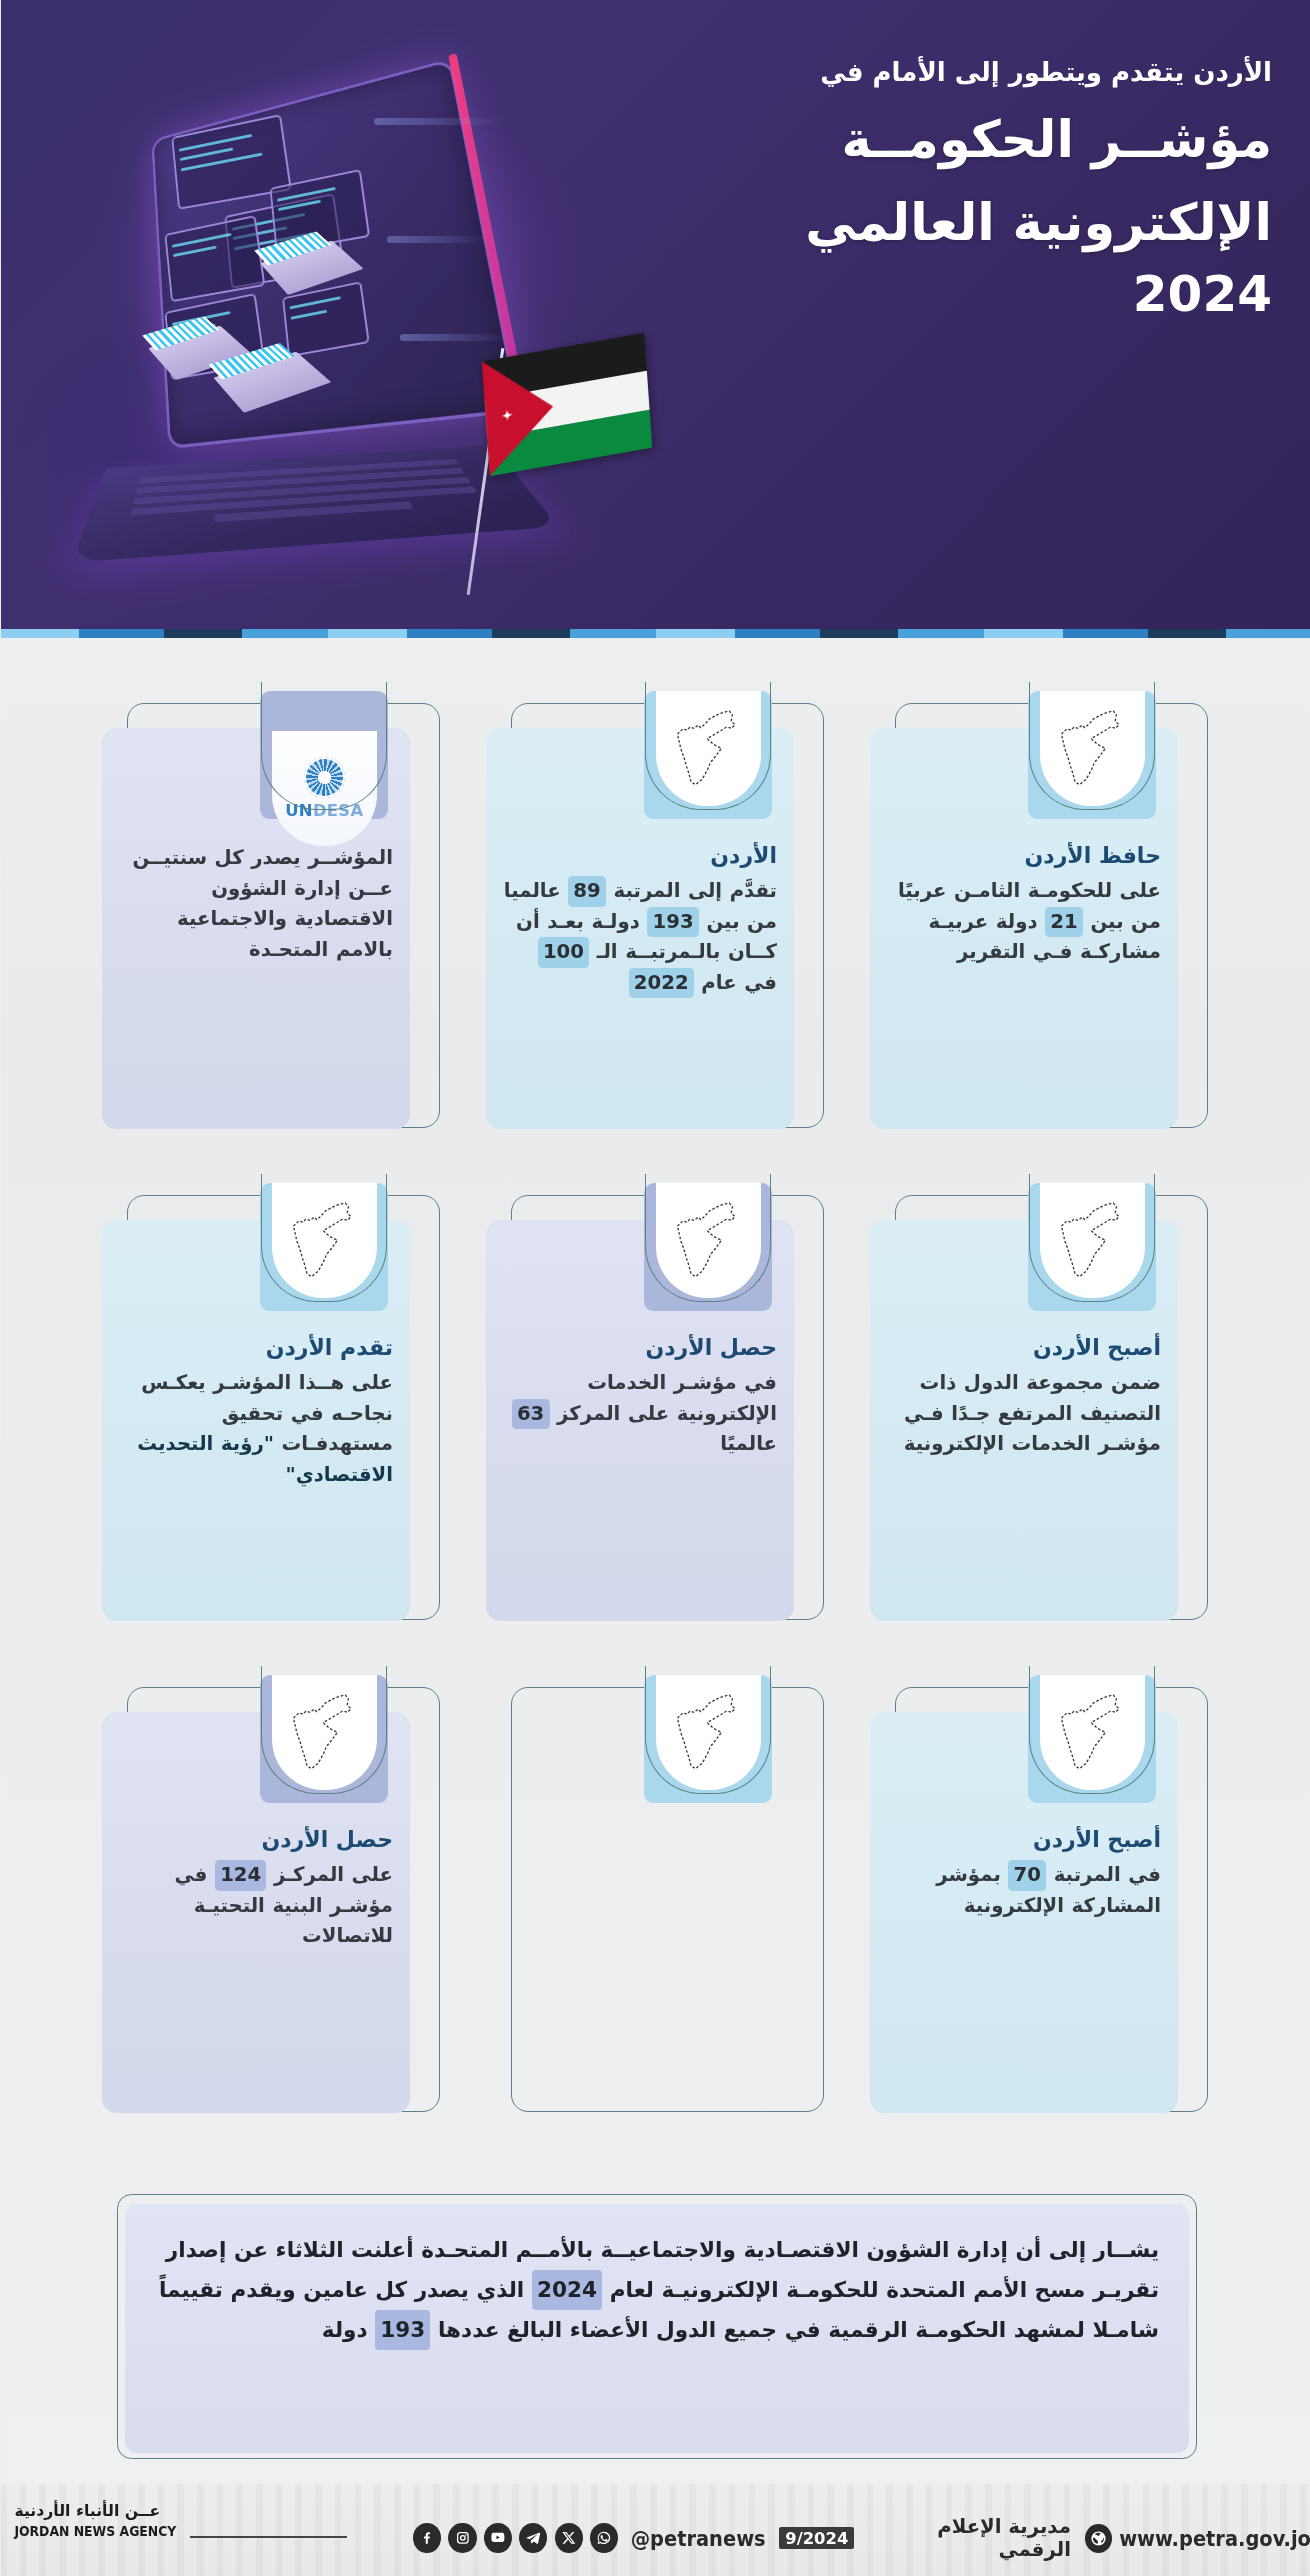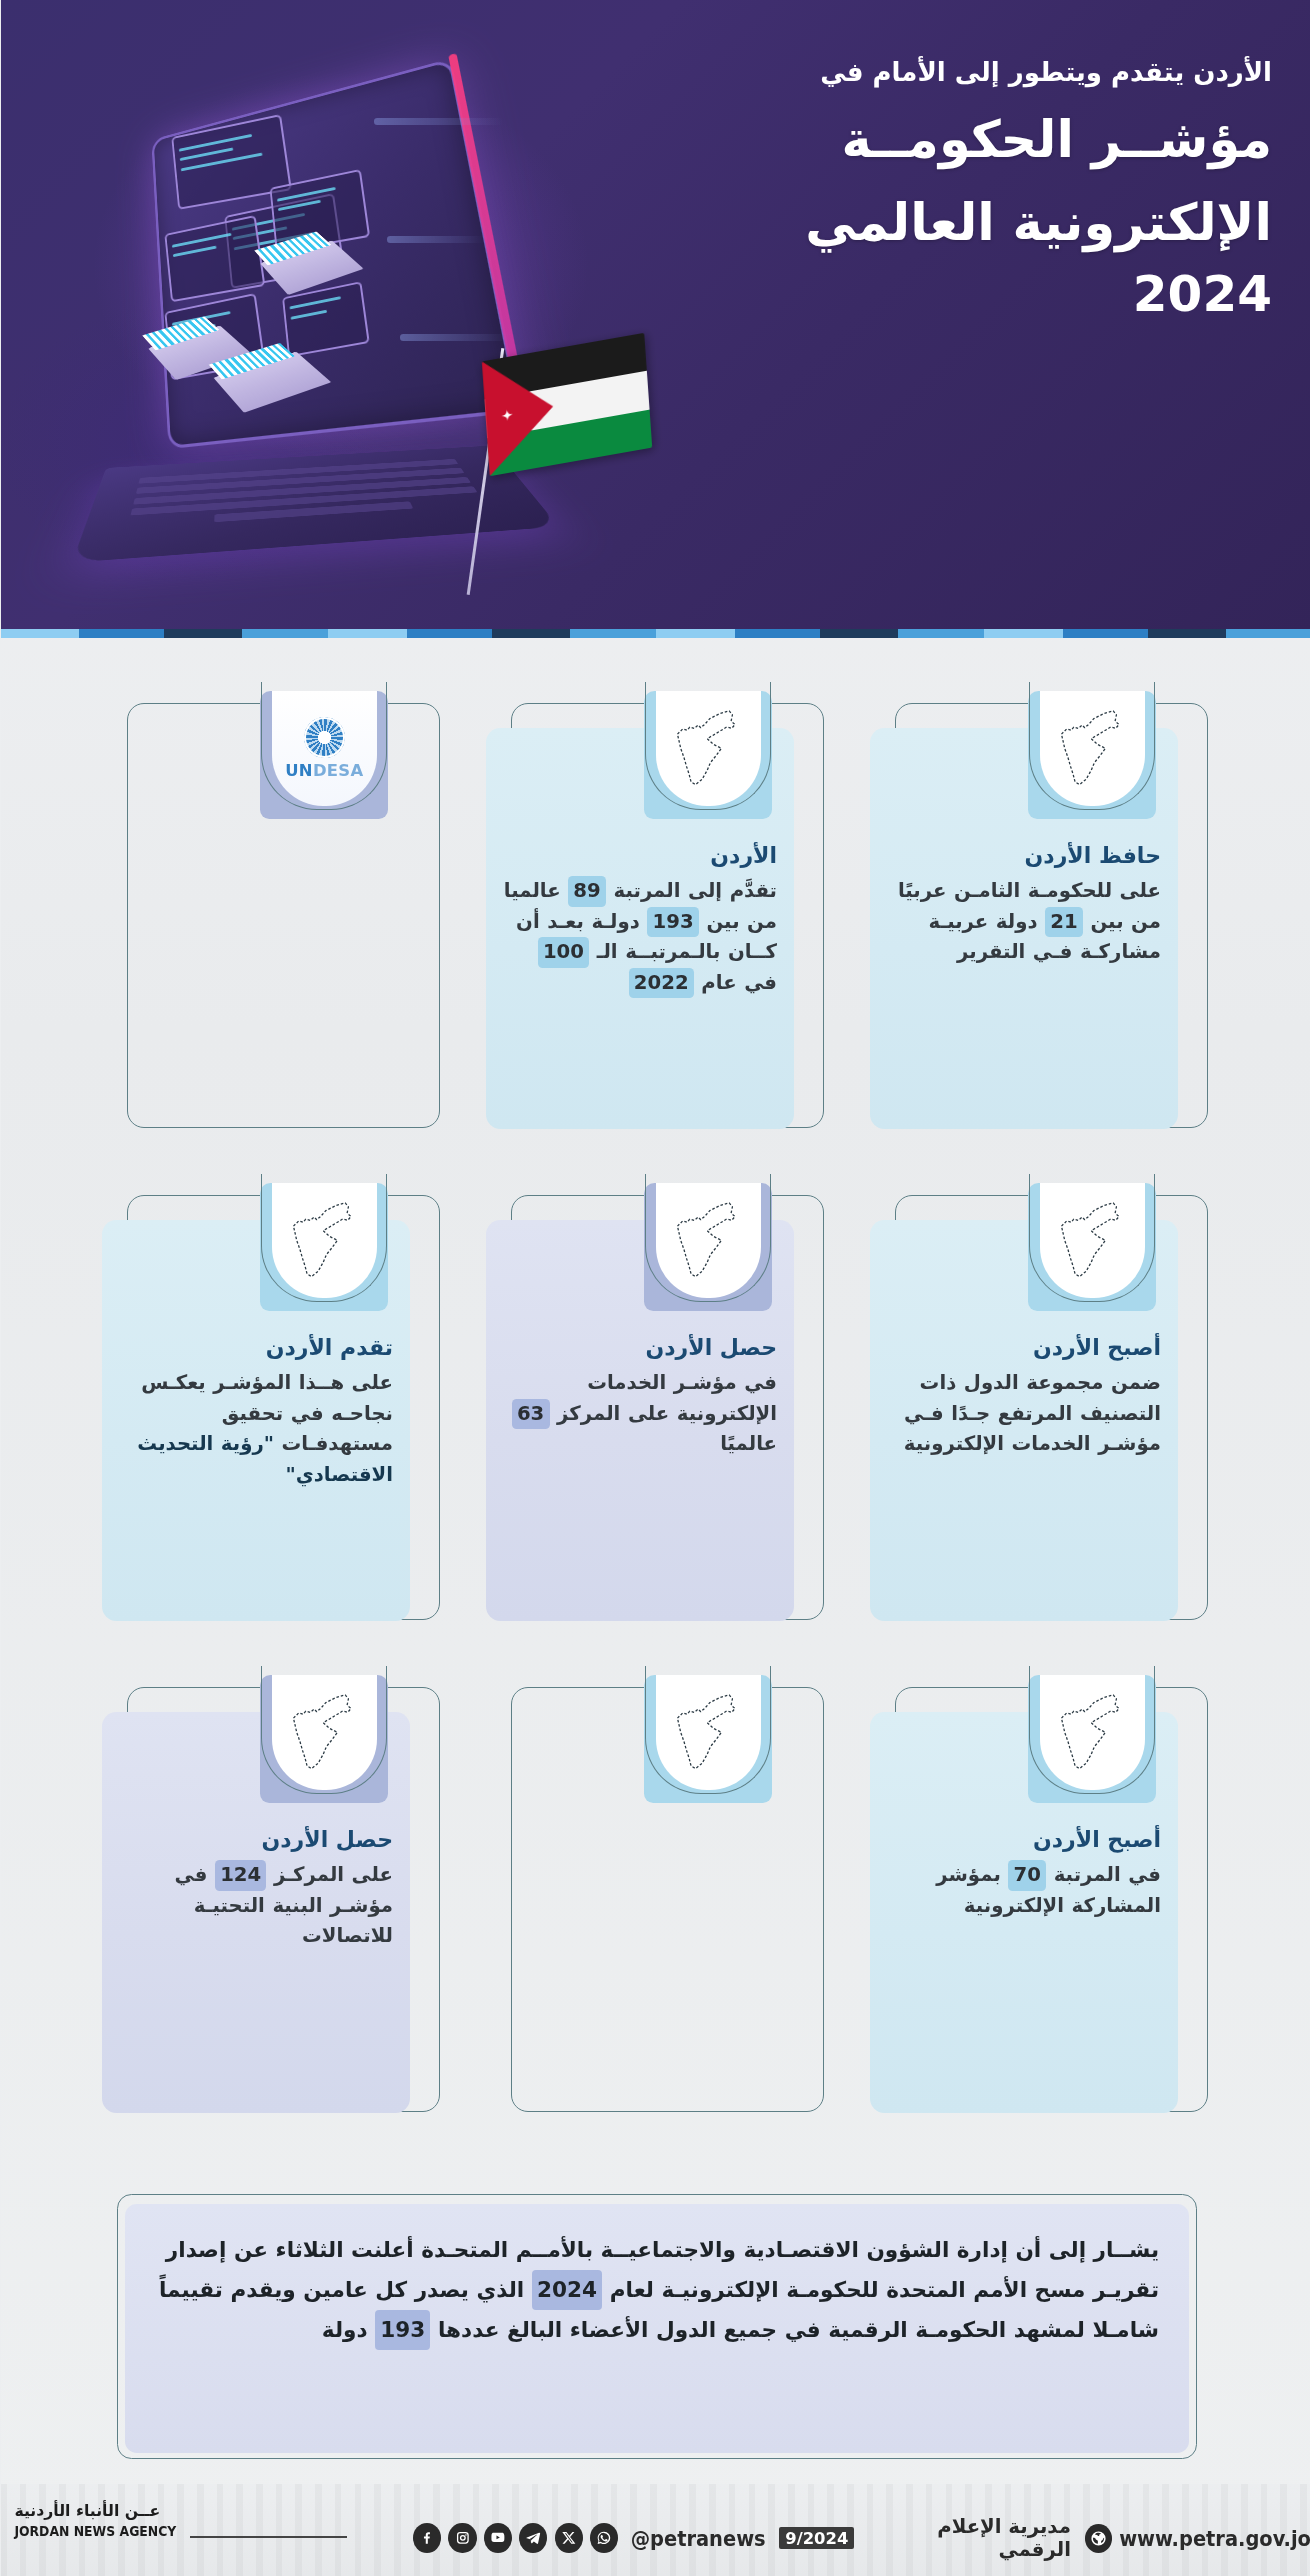--- a/index.html
+++ b/index.html
@@ -128,21 +128,21 @@
     border-radius:10.5px 10.5px 9.2px 9.2px;
   }
   .tone-a .badge { background:#a9d8ec; }
   .tone-b .badge { background:#aab6da; }
   .badge .shield {
     position:absolute; left:11.8px; top:0px; width:105px; height:115px;
     background:#ffffff;
     border-radius:0 0 51px 51px;
     display:flex; align-items:center; justify-content:center;
   }
-  .badge .shield.logo-shield { background:linear-gradient(180deg,#ffffff,#f4f7fd); }
+  .badge .shield.logo-shield { background:linear-gradient(180deg,#ffffff,#f4f7fd);margin-top:40px; }
   .badge .shield svg { width:81px; height:84px; }
   .badge-arc {
     position:absolute; left:1.3px; top:-9.2px; width:126px; height:128px; z-index:4;
     border:1.6px solid #5d7f86; border-top:none;
     border-radius:0 0 56px 56px; pointer-events:none;
   }
 
   .card-title {
     font-size:22px; font-weight:800; color:#1b4a72; line-height:1.2;
     margin-bottom:6.6px;
@@ -324,20 +324,23 @@
           <div class="shield">
             <svg viewBox="0 0 120 130">
   <path d="M12 42 L20 34 L27 36 L31 31 L38 33 L44 28 L48 32 L54 27 L62 18 L78 10 L92 6 L97 12 L95 22 L101 27 L96 33 L88 31 L80 36 L70 42 L58 49 L68 58 L80 64 L72 75 L63 86 L58 98 L50 112 L40 120 L33 116 L30 104 L26 92 L22 78 L17 64 Z" fill="none" stroke="#2b3a44" stroke-width="2" stroke-dasharray="4 3" stroke-linejoin="round"></path>
 </svg>
           </div>
           <div class="badge-arc"></div>
         </div>
       </div>
       <div class="card-slot tone-b">
         <div class="card-outline"></div>
+        <div class="card-body">
+          <div class="card-text"><span>المؤشــر يصدر كل سنتيــن عــن إدارة الشؤون الاقتصادية والاجتماعية بالامم المتحـدة</span></div>
+        </div>
         <div class="badge">
           <div class="shield logo-shield">
             <div class="undesa">
               <div class="globe"></div>
               <div class="txt"><span>UN</span><span class="light">DESA</span></div>
             </div>
           </div>
           <div class="badge-arc"></div>
         </div>
       </div>

